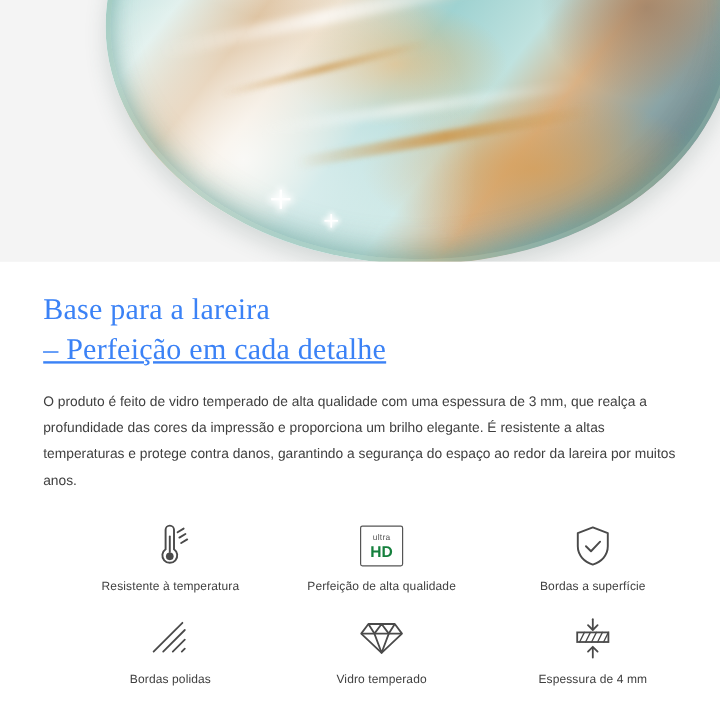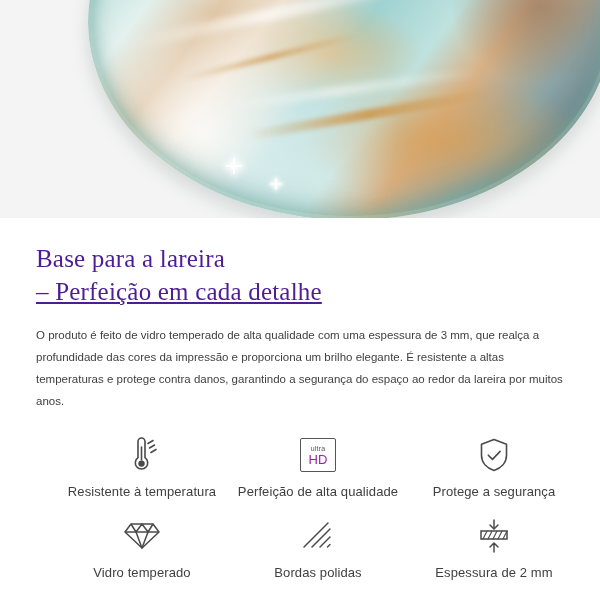--- a/index.html
+++ b/index.html
@@ -120,21 +120,21 @@
   
   .content {
     padding: 24px 36px 0 36px;
   }
 
   .headline {
     font-family: "Liberation Serif", serif;
     font-size: 25px;
     line-height: 1.32;
     font-weight: 400;
-    color: #4c1d95;
+    color: #3b82f6;
     margin: 0 0 16px 0;
     letter-spacing: .2px;
   }
   .headline .line2 { display: block; text-decoration: underline; }
 
   .body-copy {
     font-size: 11.5px;
     line-height: 1.92;
     color: #3f3f3f;
     margin: 0;
@@ -161,21 +161,21 @@
   .feature-icon {
     height: 42px;
     display: flex;
     align-items: center;
     justify-content: center;
     color: #4a4a4a;
   }
 
   .feature-label {
     margin-top: 8px;
-    font-size: 13px;
+    font-size: 10px;
     color: #404040;
     text-align: center;
     letter-spacing: .1px;
   }
 
   .ultrahd-box {
     width: 34px;
     height: 32px;
     border: 1.6px solid #555;
     border-radius: 2px;
@@ -185,22 +185,22 @@
     justify-content: center;
     line-height: 1;
   }
   .ultrahd-box .u-top {
     font-size: 7px;
     letter-spacing: .2px;
     color: #555;
   }
   .ultrahd-box .u-bot {
     font-size: 13px;
-    font-weight: 400;
-    color: #a21caf;
+    font-weight: 700;
+    color: #15803d;
     margin-top: 1px;
   }
 </style>
 </head>
 <body>
 
 <div class="page">
 
   <div class="hero">
     <div class="hero-bg"></div>
@@ -255,56 +255,56 @@
         <div class="feature-label">Perfeição de alta qualidade</div>
       </div>
 
       <div class="feature">
         <div class="feature-icon">
           <svg width="36" height="38" viewBox="0 0 36 38" fill="none" stroke="#4a4a4a" stroke-width="1.6" stroke-linejoin="round">
             <path d="M18 3.5 5.5 8.2v11.1c0 7.4 5.3 12.9 12.5 15.2 7.2-2.3 12.5-7.8 12.5-15.2V8.2L18 3.5z"></path>
             <path d="M12.3 19.2l4.2 4.2 7.6-8" stroke-linecap="round"></path>
           </svg>
         </div>
-        <div class="feature-label">Protege a segurança</div>
+        <div class="feature-label">Bordas a superfície</div>
+      </div>
+
+      <div class="feature">
+        <div class="feature-icon">
+          <svg width="36" height="34" viewBox="0 0 36 34" fill="none" stroke="#4a4a4a" stroke-width="1.5" stroke-linecap="round">
+            <path d="M4 28 L28 4"></path>
+            <path d="M12 28 L30 10"></path>
+            <path d="M20 28 L30 18"></path>
+            <path d="M27.5 28 L30 25.5"></path>
+          </svg>
+        </div>
+        <div class="feature-label">Bordas polidas</div>
       </div>
 
       <div class="feature">
         <div class="feature-icon">
           <svg width="38" height="34" viewBox="0 0 38 34" fill="none" stroke="#4a4a4a" stroke-width="1.5" stroke-linejoin="round">
             <path d="M8 5h22l6 8-17 16L2 13 8 5z"></path>
             <path d="M2 13h34"></path>
             <path d="M8 5l5 8 6-8 6 8 5-8"></path>
             <path d="M13 13l6 16 6-16"></path>
           </svg>
         </div>
         <div class="feature-label">Vidro temperado</div>
-      </div>
-
-      <div class="feature">
-        <div class="feature-icon">
-          <svg width="36" height="34" viewBox="0 0 36 34" fill="none" stroke="#4a4a4a" stroke-width="1.5" stroke-linecap="round">
-            <path d="M4 28 L28 4"></path>
-            <path d="M12 28 L30 10"></path>
-            <path d="M20 28 L30 18"></path>
-            <path d="M27.5 28 L30 25.5"></path>
-          </svg>
-        </div>
-        <div class="feature-label">Bordas polidas</div>
       </div>
 
       <div class="feature">
         <div class="feature-icon">
           <svg width="40" height="36" viewBox="0 0 40 36" fill="none" stroke="#4a4a4a" stroke-width="1.5" stroke-linecap="round">
             <line x1="20" y1="2" x2="20" y2="10"></line>
             <path d="M16 7l4 4 4-4" stroke-linejoin="round"></path>
             <rect x="7" y="13" width="26" height="8" stroke="#4a4a4a"></rect>
             <path d="M9 21 L13 13 M14 21 L18 13 M19 21 L23 13 M24 21 L28 13 M29 21 L33 13" stroke-width="1.1"></path>
             <line x1="20" y1="34" x2="20" y2="26"></line>
             <path d="M16 29l4-4 4 4" stroke-linejoin="round"></path>
           </svg>
         </div>
-        <div class="feature-label">Espessura de 2 mm</div>
+        <div class="feature-label">Espessura de 4 mm</div>
       </div>
 
     </div>
   </div>
 </div>
 
 </body></html>

